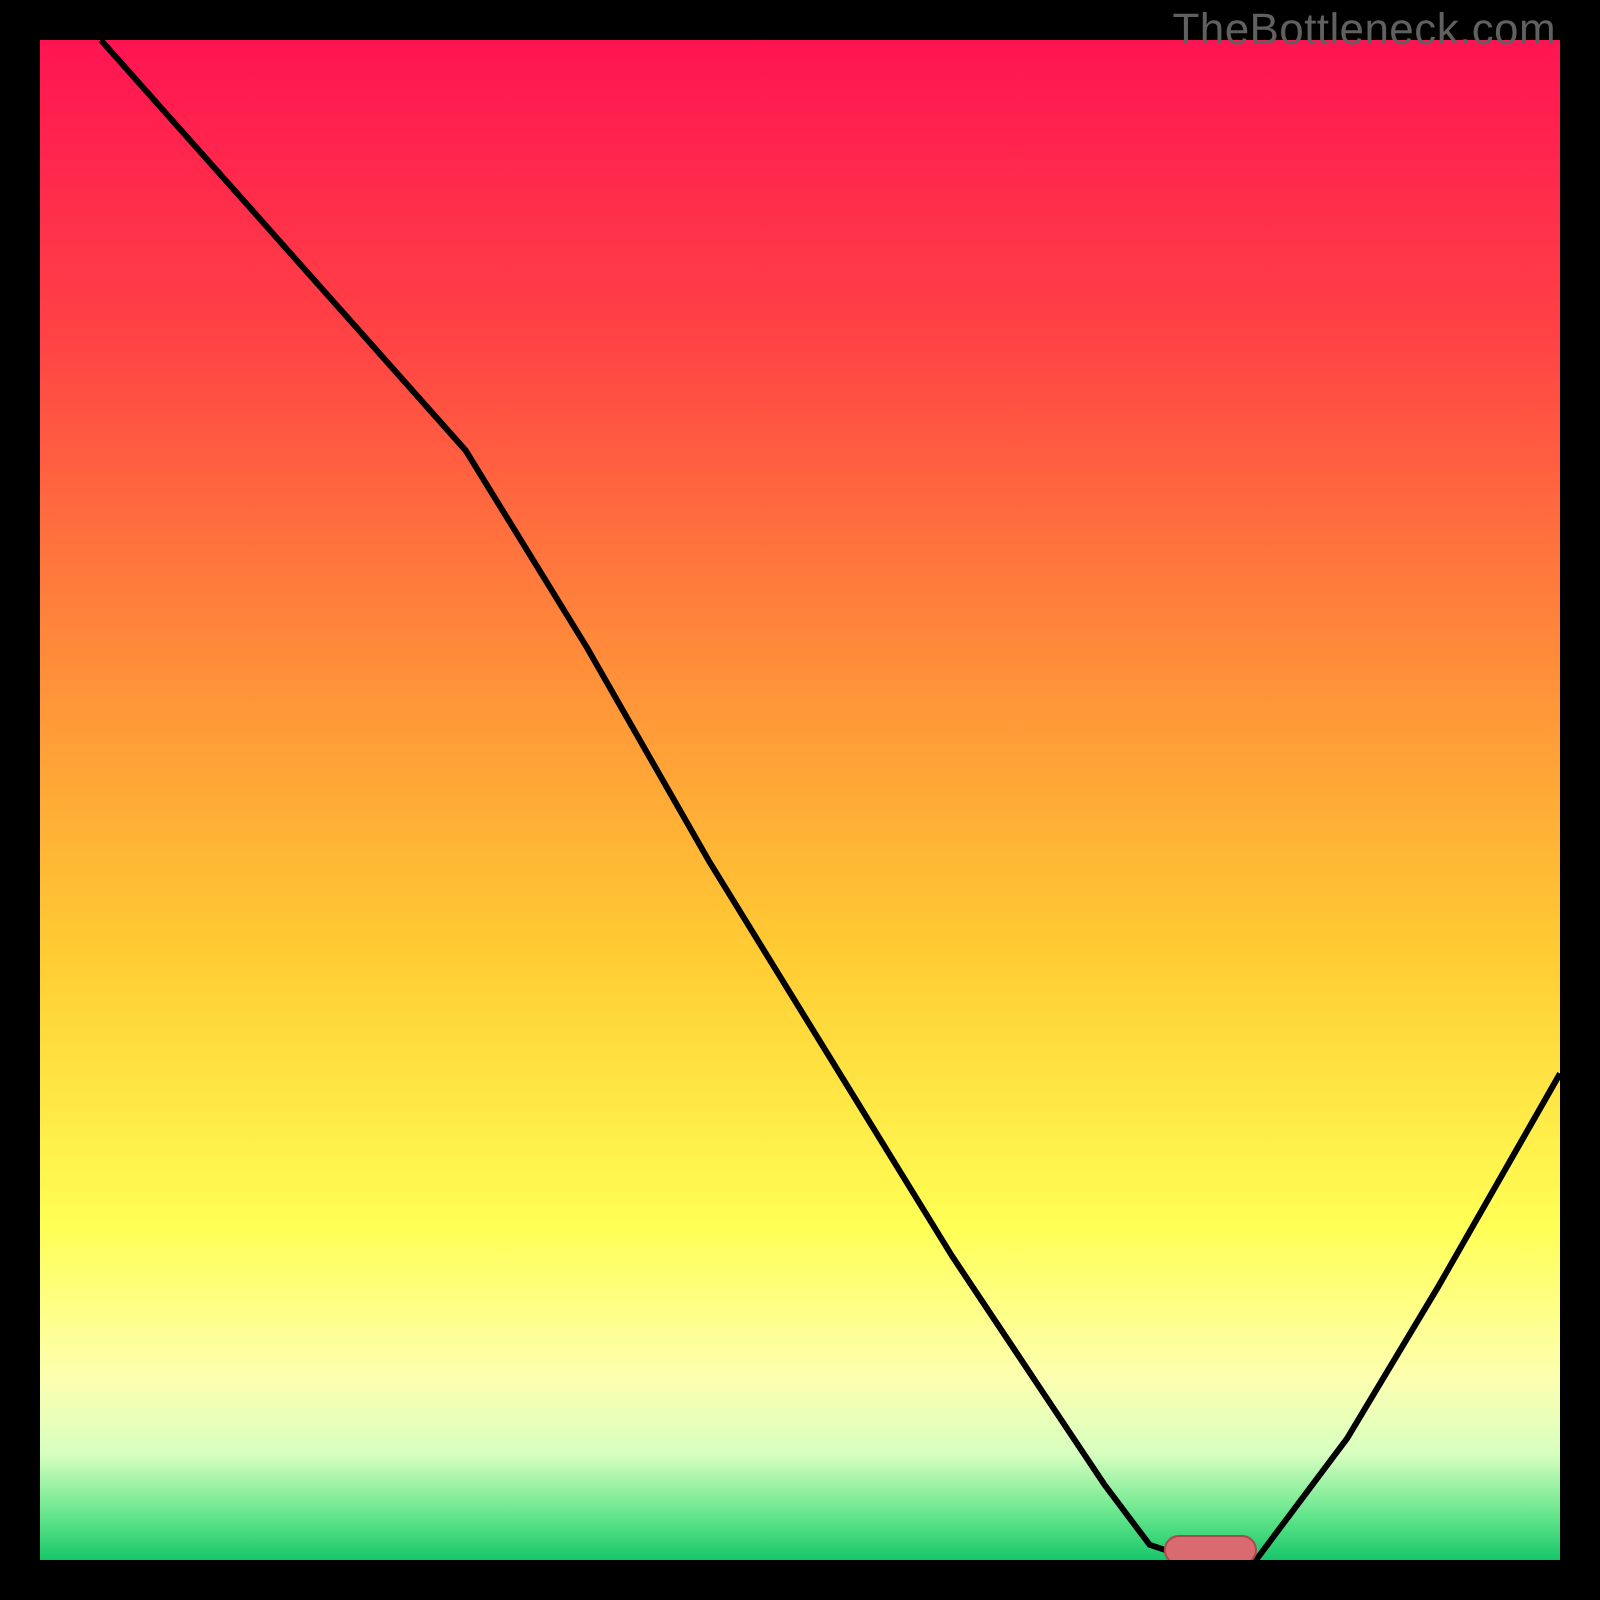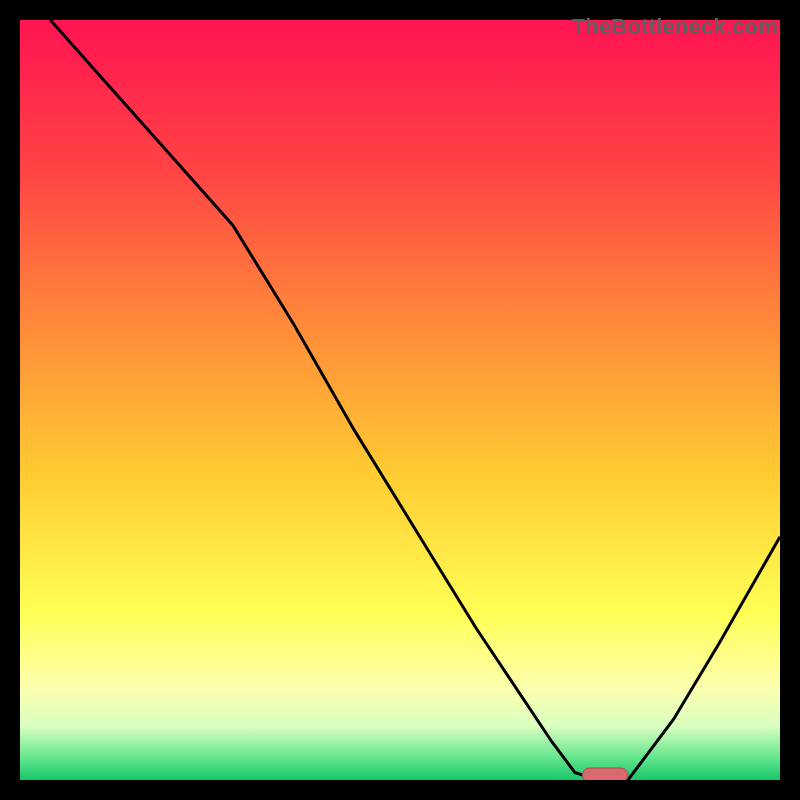--- a/index.html
+++ b/index.html
@@ -21,25 +21,25 @@
   }
   .plot-area {
     position: absolute;
     left: 0;
     top: 0;
     width: 760px;
     height: 760px;
   }
   .watermark {
     position: absolute;
-    top: 14px;
+    top: 2px;
     right: 22px;
     color: #606060;
     font-size: 22px;
-    font-weight: 700;
+    font-weight: 400;
     letter-spacing: 0.2px;
   }
 </style>
 </head>
 <body>
 
 <div class="frame">
   <svg class="plot-area" viewBox="0 0 760 760">
     <defs>
       <linearGradient id="bg-grad" x1="0" y1="0" x2="0" y2="1">

